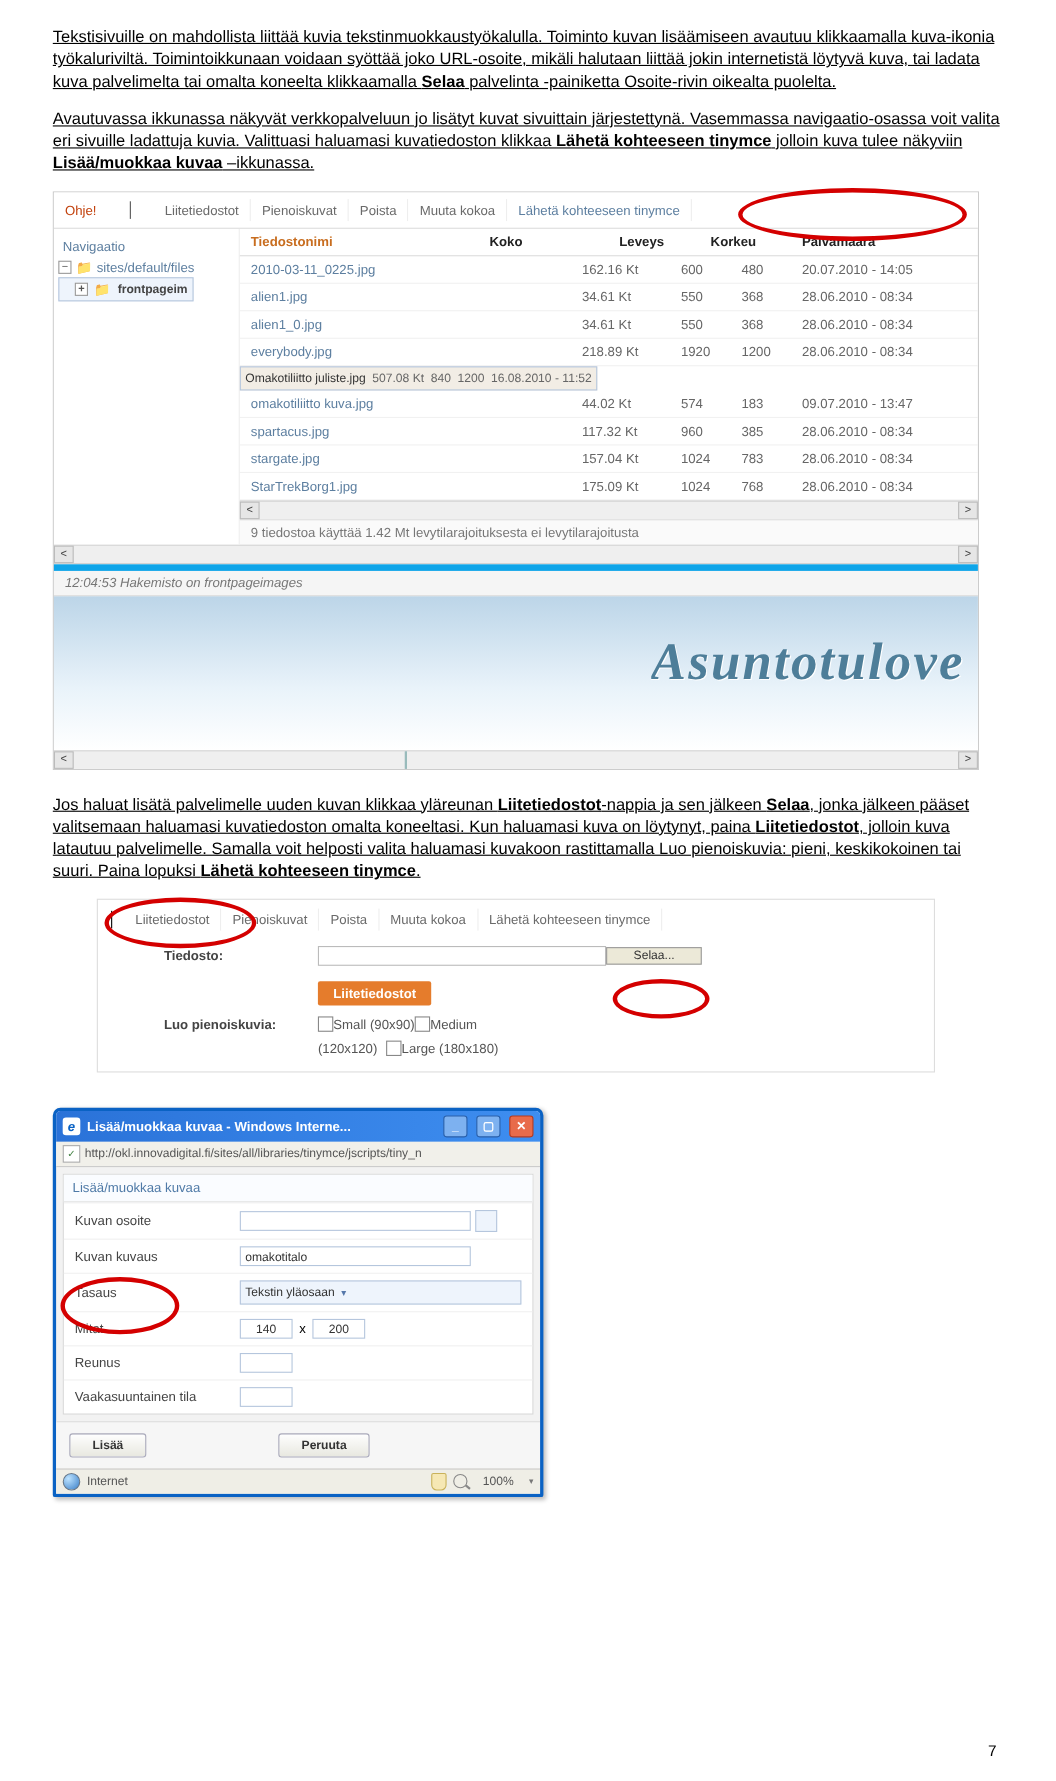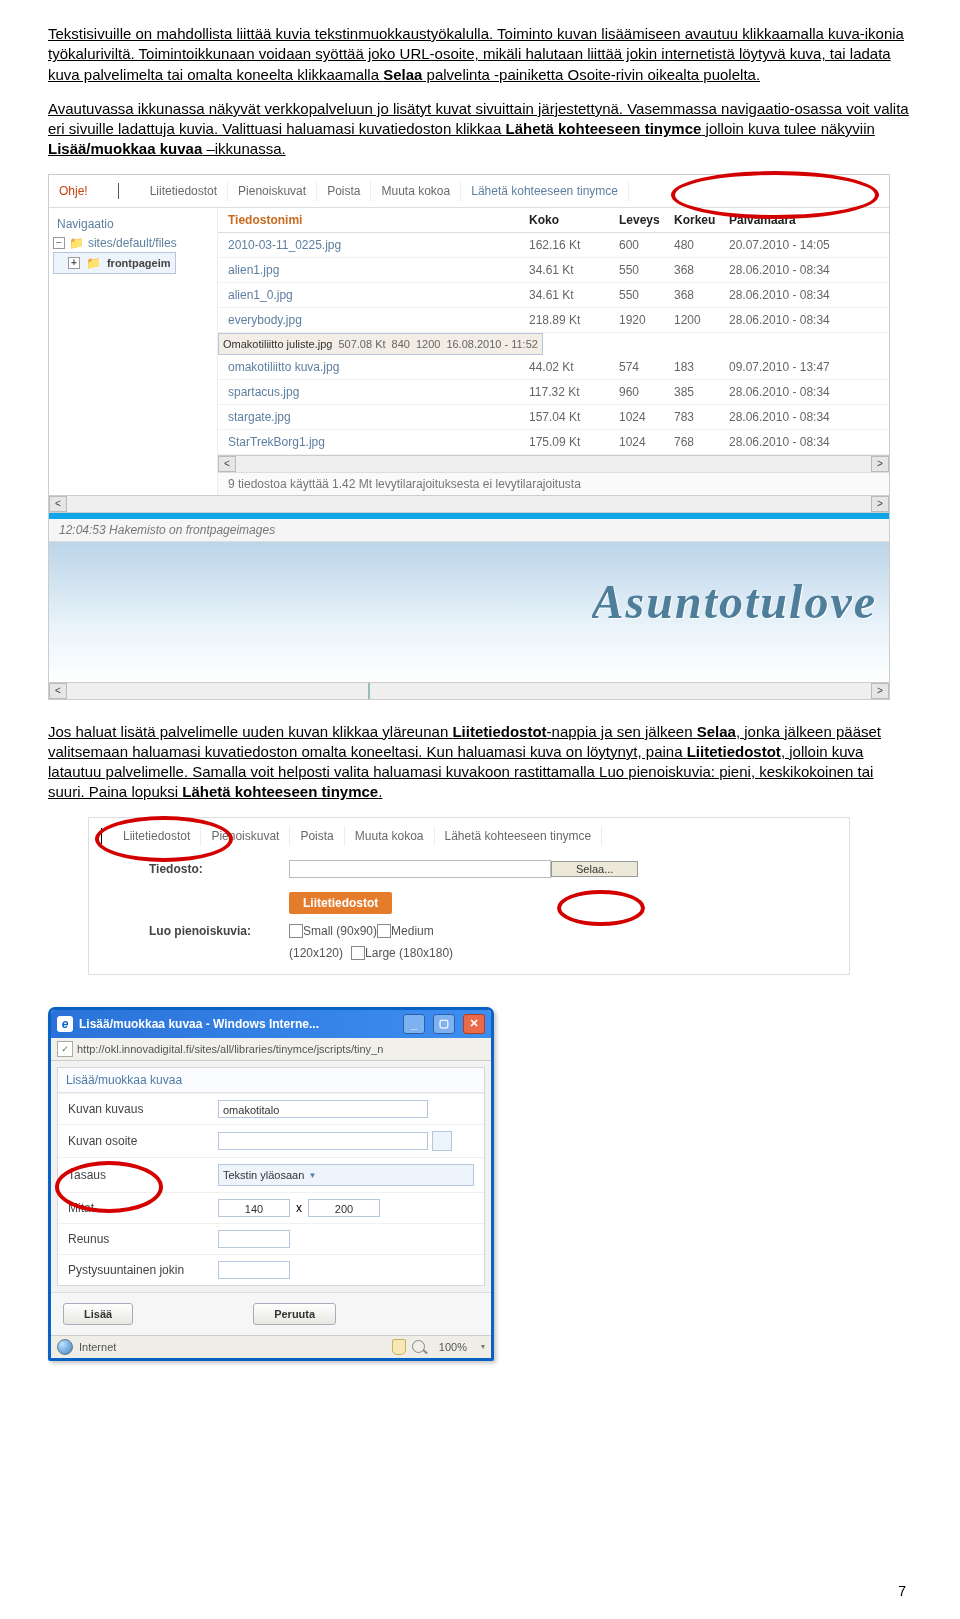--- a/index.html
+++ b/index.html
@@ -74,21 +74,21 @@
   .tree-row.sel { font-weight:bold; color:#444; }
 
   .table-col { flex:1; }
   .tbl-hdr, .tbl-row {
     display:grid;
     grid-template-columns: 1fr 90px 55px 55px 150px;
     padding: 5px 10px;
     border-bottom: 1px solid #f1f1f1;
     align-items:center;
   }
-  .tbl-hdr { color:#c86d1f; font-weight:bold; border-bottom:1px solid #ddd; }
+  .tbl-hdr { color:#c86d1f; font-weight:bold; border-bottom:1px solid #ddd;gap:28px; }
   .tbl-hdr .c2,.tbl-hdr .c3,.tbl-hdr .c4,.tbl-hdr .c5 { color:#222; font-weight:bold; }
   .tbl-row { color:#5d7fa0; }
   .tbl-row .c2,.tbl-row .c3,.tbl-row .c4,.tbl-row .c5 { color:#666; }
   .tbl-row.sel { background:#f2ede5; }
   .scroll-h {
     height:16px; background:#efefef; border-top:1px solid #ccc;
     display:flex; align-items:center;
   }
   .sb-arrow { width:16px; height:14px; background:#e6e6e6; border:1px solid #bbb; font-size:10px; text-align:center; line-height:14px; color:#444;}
   .sb-track { flex:1; height:14px; margin:0 1px; background:#efefef;}
@@ -202,21 +202,21 @@
   .form3 .frow {
     display:grid; grid-template-columns: 150px 1fr;
     padding:6px 10px; border-top:1px solid #f0f0f0; align-items:center;
   }
   .form3 .frow:first-of-type{border-top:none;}
   .form3 .lbl3{ color:#444; }
   .txt {
     height:18px; border:1px solid #b5c6dd; background:#fff; padding:0 4px;
     font-size:11px; color:#333; box-sizing:border-box;
   }
-  .txt.sm{width:72px;}
+  .txt.sm{width:48px;}
   .txt.md{width:210px;}
   .sel {
     height:20px; border:1px solid #b5c6dd; background:#eef4fc; padding:0 4px;
     font-size:11px; color:#333; display:inline-flex; align-items:center; gap:6px;
   }
   .sel .arrow-s{font-size:9px;color:#5577aa;}
   .iconboxes{display:flex;gap:4px;}
   .iconbox{width:18px;height:18px;border:1px solid #b5c6dd;background:#eef4fc;}
   .rc-tasaus { width: 100px; height: 44px; left: 4px; top: 94px; }
   .form3wrap{position:relative;}
@@ -435,35 +435,35 @@
   <div class="addrbar">
     <span class="pageicon">✓</span>
     <span class="url">http://okl.innovadigital.fi/sites/all/libraries/tinymce/jscripts/tiny_n</span>
   </div>
 
   <div class="form3wrap">
     <div class="form3">
       <div class="ftitle">Lisää/muokkaa kuvaa</div>
 
       <div class="frow">
-        <span class="lbl3">Kuvan kuvaus</span>
-        <span class="txt md" style="line-height:18px">omakotitalo</span>
-      </div>
-
-      <div class="frow">
         <span class="lbl3">Kuvan osoite</span>
         <span style="display:flex;gap:4px;align-items:center">
           <span class="txt md"></span>
           <span class="iconboxes">
             <span class="iconbox"></span>
           </span>
         </span>
       </div>
 
       <div class="frow">
+        <span class="lbl3">Kuvan kuvaus</span>
+        <span class="txt md" style="line-height:18px">omakotitalo</span>
+      </div>
+
+      <div class="frow">
         <span class="lbl3">Tasaus</span>
         <span class="sel">
           <span>Tekstin yläosaan</span>
           <span class="arrow-s">▾</span>
         </span>
       </div>
 
       <div class="frow">
         <span class="lbl3">Mitat</span>
         <span style="display:flex;gap:6px;align-items:center">
@@ -472,21 +472,21 @@
           <span class="txt sm" style="line-height:18px;text-align:center">200</span>
         </span>
       </div>
 
       <div class="frow">
         <span class="lbl3">Reunus</span>
         <span class="txt sm"></span>
       </div>
 
       <div class="frow">
-        <span class="lbl3">Pystysuuntainen jokin</span>
+        <span class="lbl3">Vaakasuuntainen tila</span>
         <span class="txt sm"></span>
       </div>
 
     </div>
     <span class="redcircle rc-tasaus"></span>
   </div>
 
   <div class="btnrow">
     <span class="btn3">Lisää</span>
     <span class="btn3">Peruuta</span>

